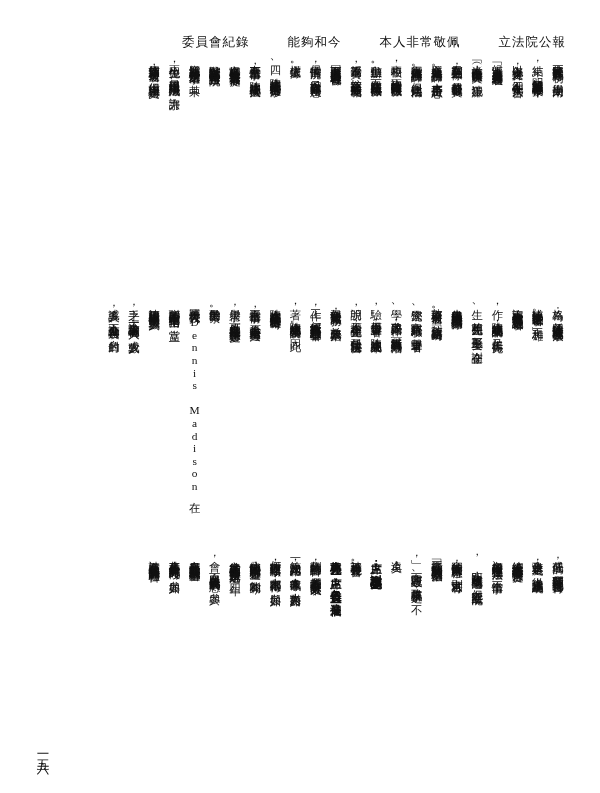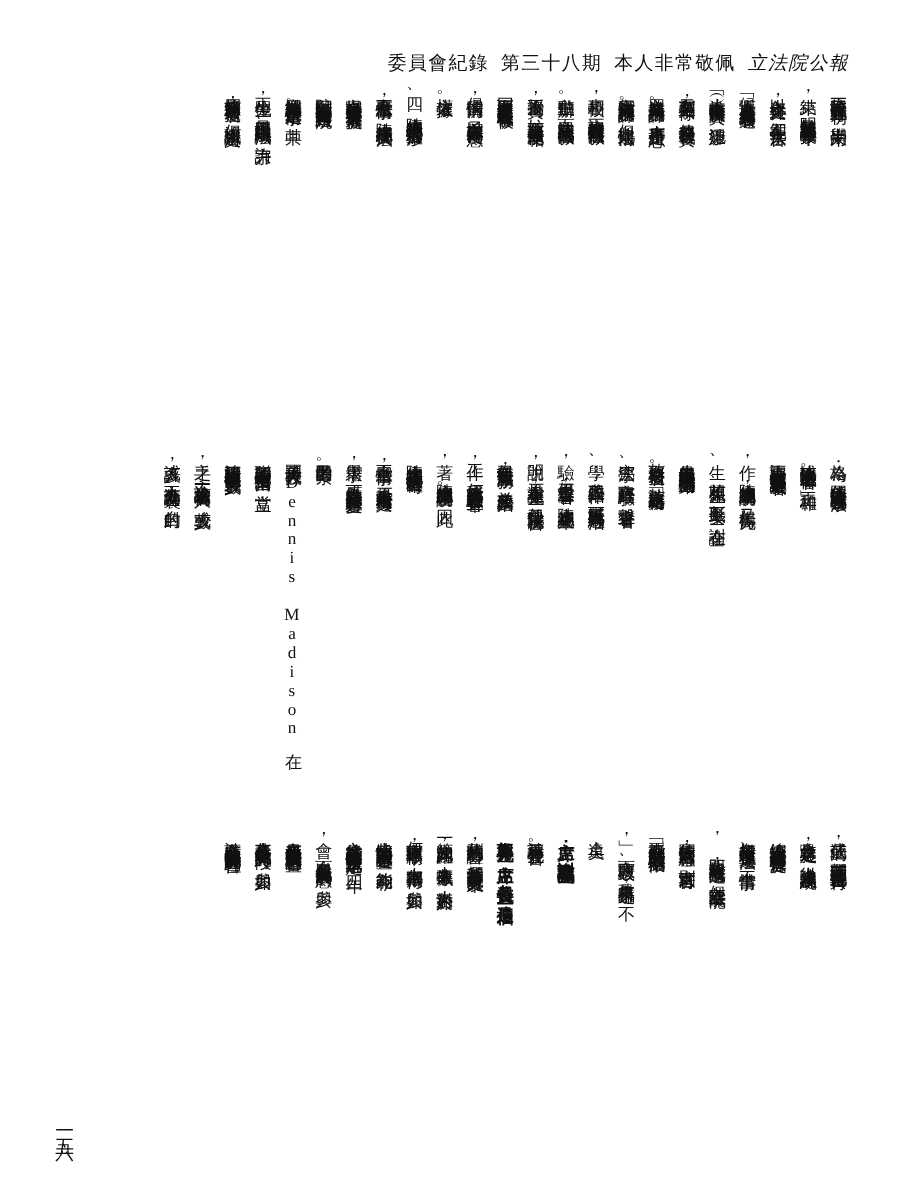--- a/index.html
+++ b/index.html
@@ -30,25 +30,24 @@
     right: 34px;
     display: flex;
     flex-direction: row-reverse;
     justify-content: flex-start;
     align-items: flex-start;
     font-size: 12.5px;
     letter-spacing: 1px;
   }
   .header span {
     white-space: nowrap;
-    margin-left: 8px;
+    margin-left: 38px;
   }
   .header .title {
     font-weight: normal;
-    font-style: italic;
   }
   .col {
     writing-mode: vertical-rl;
     text-orientation: upright;
     font-size: 11.4px;
     line-height: 1.42;
     letter-spacing: 0.6px;
     height: 100%;
     white-space: pre-wrap;
     text-align: justify;
@@ -84,21 +83,21 @@
   }
 </style>
 </head>
 <body>
 
 <div class="page">
 
   <div class="header">
     <span class="title">立法院公報</span>
     <span>本人非常敬佩</span>
-    <span>第三十八期</span>
+    <span>能夠和今</span>
     <span>委員會紀錄</span>
   </div>
 
   <div class="group g1 band-1">
     <div class="col">教授於民國九十一年五月初，學期尚未</div>
     <div class="col">結束，明知並無足以證明專任教授十年</div>
     <div class="col">以上年資之文件，卻在九十二年大法官</div>
     <div class="col">候選人「自」薦書表上具結簽名表達</div>
     <div class="col">「本推（自）薦書即陳俱實」，涉嫌犯</div>
     <div class="col">有利之第二至四條，使公務員登載不實</div>

